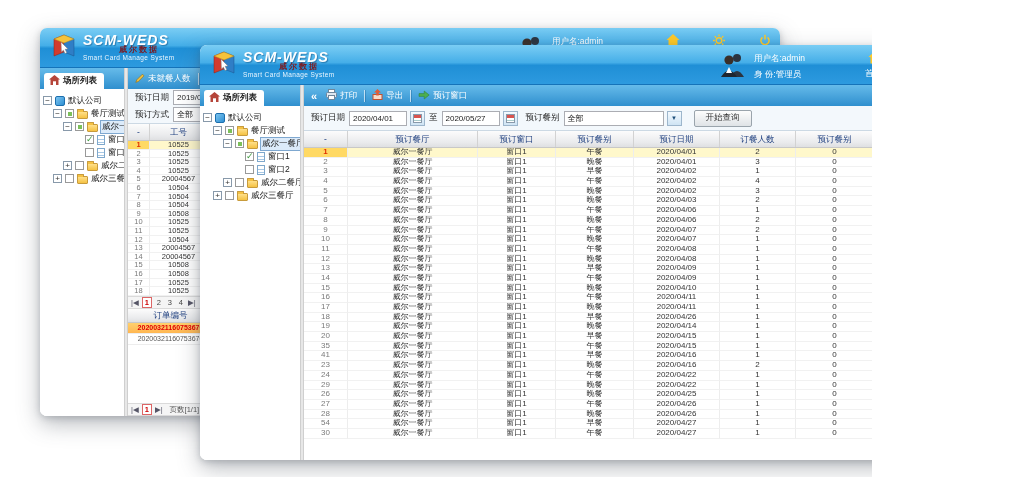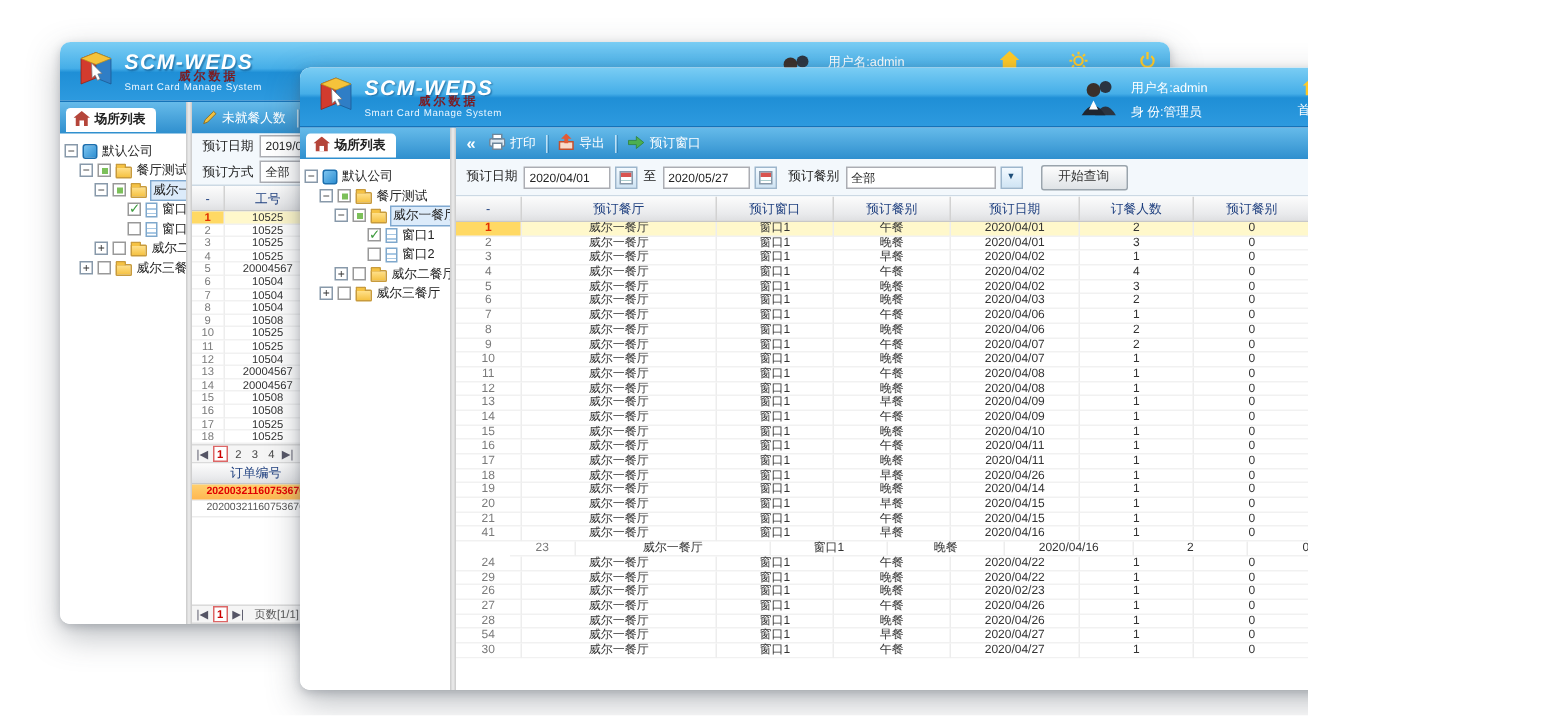--- a/index.html
+++ b/index.html
@@ -763,41 +763,41 @@
               <div class="gc gnum" style="width: 44px;">20</div>
               <div class="gc" style="width: 130px;">威尔一餐厅</div>
               <div class="gc" style="width: 78px;">窗口1</div>
               <div class="gc" style="width: 78px;">早餐</div>
               <div class="gc" style="width: 86px;">2020/04/15</div>
               <div class="gc" style="width: 76px;">1</div>
               <div class="gc" style="width: 78px;">0</div>
               <div class="gc" style="width: 80px;">1</div>
             </div>
             <div class="grid-row">
-              <div class="gc gnum" style="width: 44px;">21</div>
+              <div class="gc gnum" style="width: 44px;">35</div>
               <div class="gc" style="width: 130px;">威尔一餐厅</div>
               <div class="gc" style="width: 78px;">窗口1</div>
               <div class="gc" style="width: 78px;">午餐</div>
               <div class="gc" style="width: 86px;">2020/04/15</div>
               <div class="gc" style="width: 76px;">1</div>
               <div class="gc" style="width: 78px;">0</div>
               <div class="gc" style="width: 80px;">1</div>
             </div>
             <div class="grid-row">
               <div class="gc gnum" style="width: 44px;">41</div>
               <div class="gc" style="width: 130px;">威尔一餐厅</div>
               <div class="gc" style="width: 78px;">窗口1</div>
               <div class="gc" style="width: 78px;">早餐</div>
               <div class="gc" style="width: 86px;">2020/04/16</div>
               <div class="gc" style="width: 76px;">1</div>
               <div class="gc" style="width: 78px;">0</div>
               <div class="gc" style="width: 80px;">1</div>
             </div>
             <div class="grid-row">
-              <div class="gc gnum" style="width: 44px; margin-left: 36px;">23</div>
+              <div class="gc gnum" style="width: 44px;">23</div>
               <div class="gc" style="width: 130px;">威尔一餐厅</div>
               <div class="gc" style="width: 78px;">窗口1</div>
               <div class="gc" style="width: 78px;">晚餐</div>
               <div class="gc" style="width: 86px;">2020/04/16</div>
               <div class="gc" style="width: 76px;">2</div>
               <div class="gc" style="width: 78px;">0</div>
               <div class="gc" style="width: 80px;">2</div>
             </div>
             <div class="grid-row">
               <div class="gc gnum" style="width: 44px;">24</div>
@@ -817,21 +817,21 @@
               <div class="gc" style="width: 86px;">2020/04/22</div>
               <div class="gc" style="width: 76px;">1</div>
               <div class="gc" style="width: 78px;">0</div>
               <div class="gc" style="width: 80px;">1</div>
             </div>
             <div class="grid-row">
               <div class="gc gnum" style="width: 44px;">26</div>
               <div class="gc" style="width: 130px;">威尔一餐厅</div>
               <div class="gc" style="width: 78px;">窗口1</div>
               <div class="gc" style="width: 78px;">晚餐</div>
-              <div class="gc" style="width: 86px;">2020/02/23</div>
+              <div class="gc" style="width: 86px;">2020/04/25</div>
               <div class="gc" style="width: 76px;">1</div>
               <div class="gc" style="width: 78px;">0</div>
               <div class="gc" style="width: 80px;">1</div>
             </div>
             <div class="grid-row">
               <div class="gc gnum" style="width: 44px;">27</div>
               <div class="gc" style="width: 130px;">威尔一餐厅</div>
               <div class="gc" style="width: 78px;">窗口1</div>
               <div class="gc" style="width: 78px;">午餐</div>
               <div class="gc" style="width: 86px;">2020/04/26</div>

